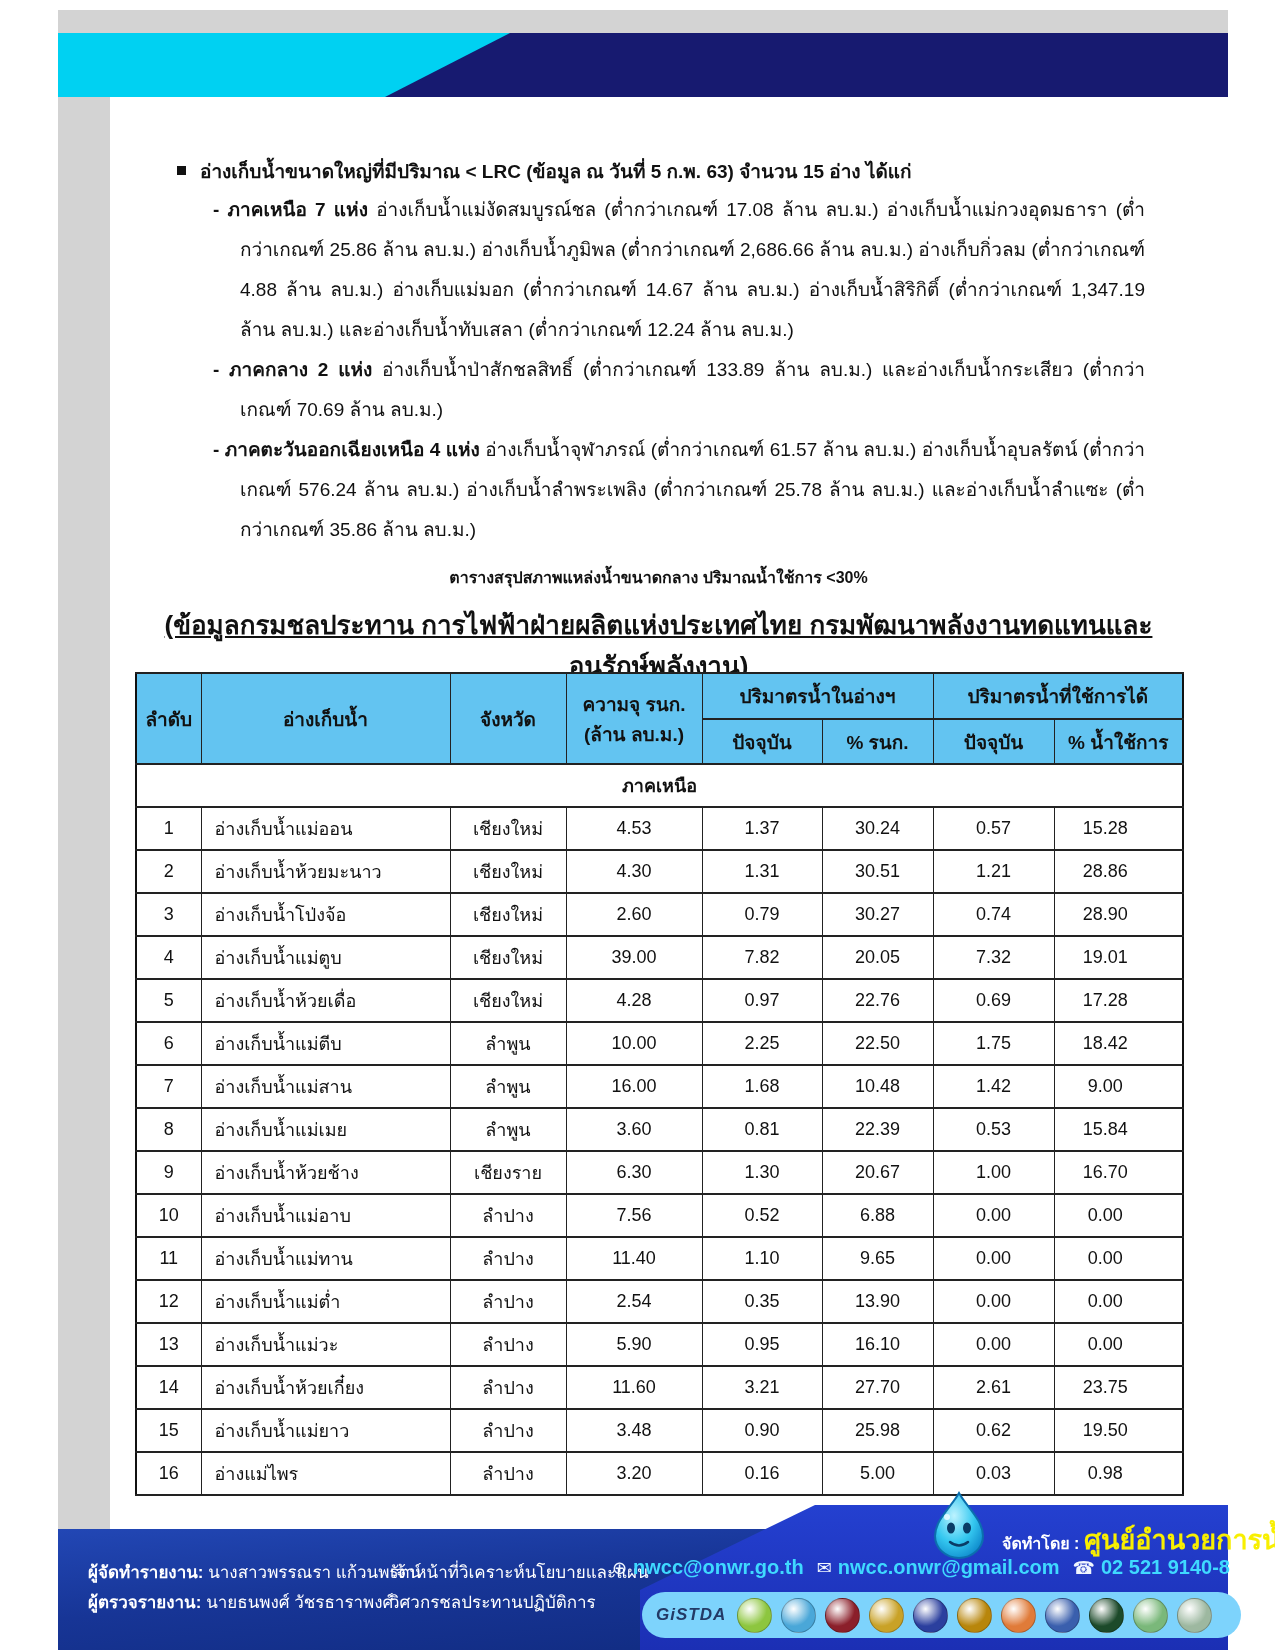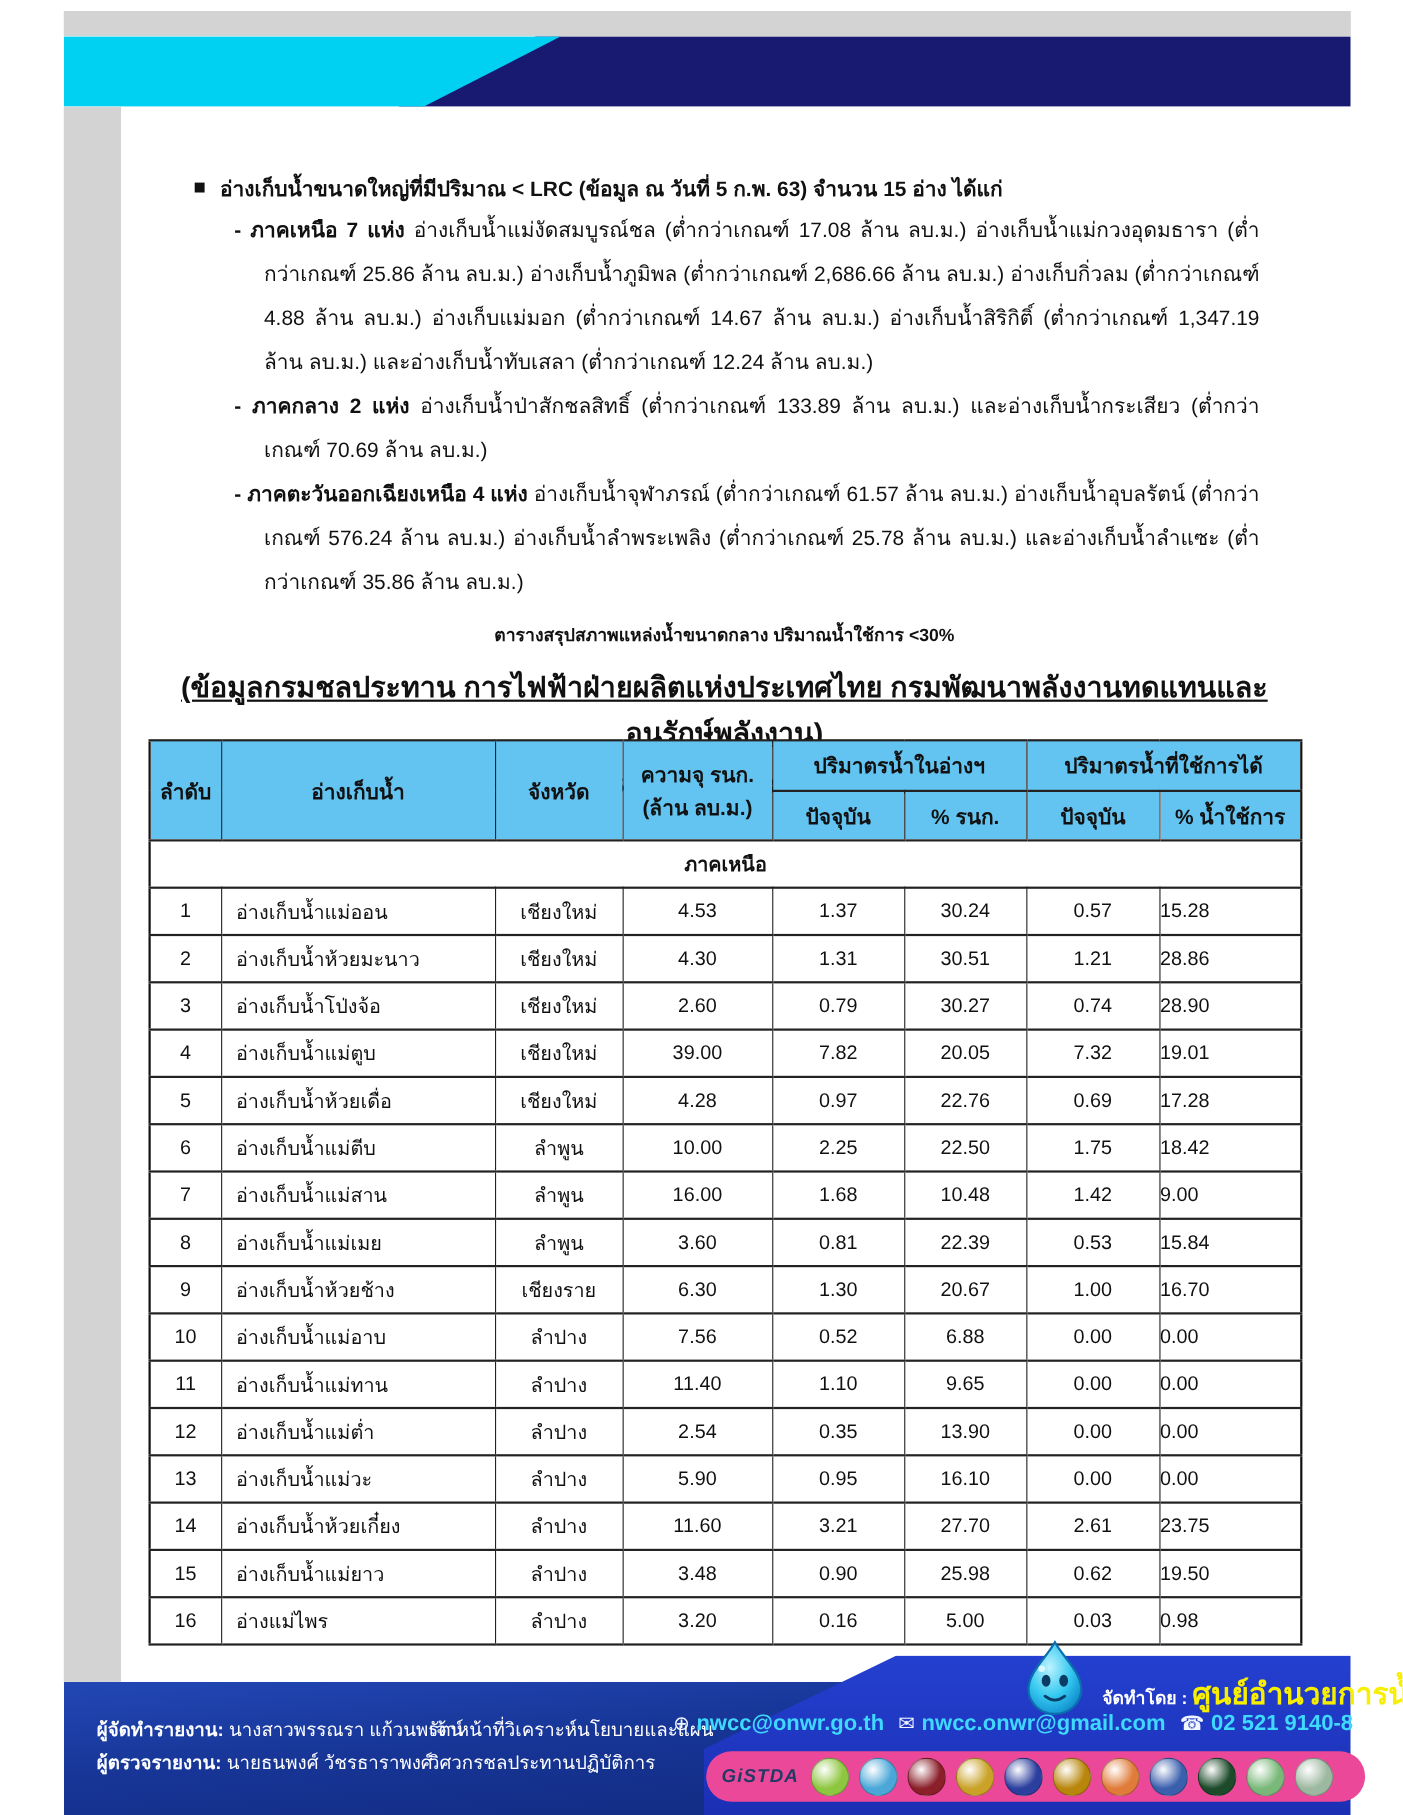--- a/index.html
+++ b/index.html
@@ -33,39 +33,39 @@
   table.res{border-collapse:collapse;table-layout:fixed;width:1047px;border:2px solid #111;}
   table.res th,table.res td{border-left:1px solid #222;border-right:1px solid #222;
       border-top:2px solid #222;border-bottom:2px solid #222;
       font-size:18px;padding:0;overflow:hidden;white-space:nowrap;}
   table.res thead th{background:#63c4f1;font-weight:bold;font-size:19px;text-align:center;}
   .hr1 th{height:44px;}
   .hr2 th{height:43px;}
   .section-row td{background:#00f6aa;font-weight:bold;text-align:center;height:38px;font-size:19px;}
   table.res tbody td{height:41px;text-align:center;background:#fff;}
   table.res tbody td.c1{text-align:left;padding-left:13px;}
-  table.res tbody td.c7{text-align:left;padding-right:26px;}
+  table.res tbody td.c7{text-align:center;padding-right:26px;}
 
   
   .footer-left-band{position:absolute;left:58px;top:1529px;width:910px;height:121px;z-index:1;
       background:linear-gradient(175deg,#2247b5 0%,#173596 45%,#102a7e 100%);
       clip-path:polygon(0 0,847px 0,907px 121px,0 121px);}
   .footer-right-panel{position:absolute;left:615px;top:1505px;width:613px;height:145px;z-index:2;
       background:linear-gradient(180deg,#2440d0 0%,#1b2fb4 100%);
       clip-path:polygon(200px 0,613px 0,613px 145px,25px 145px,25px 85px);}
   .credit-line{position:absolute;z-index:3;color:#fff;font-size:17px;white-space:nowrap;}
   .credit-label{font-weight:bold;}
   .credit-col2{position:absolute;left:302px;top:0;}
   .madeby{position:absolute;left:1002px;top:1518px;z-index:4;white-space:nowrap;}
   .madeby .mlabel{color:#fff;font-weight:bold;font-size:16px;}
   .madeby .mvalue{color:#f8ef00;font-weight:bold;font-size:27px;}
   .contact-row{position:absolute;left:612px;top:1556px;width:618px;z-index:4;display:flex;
       justify-content:space-between;align-items:center;color:#3fd9ff;font-weight:bold;font-size:20px;white-space:nowrap;}
   .contact-row .cicon{color:#f0f6ff;font-size:18px;margin-right:6px;font-weight:normal;}
-  .logo-pill{position:absolute;left:642px;top:1592px;width:599px;height:46px;background:#ec4899;border-radius:23px;
+  .logo-pill{position:absolute;left:642px;top:1592px;width:599px;height:46px;background:#7dd3fc;border-radius:23px;
       z-index:4;display:flex;align-items:center;justify-content:flex-start;padding:0 14px;box-sizing:border-box;gap:9px;}
   .gistda-txt{font-style:italic;font-weight:bold;font-size:17px;color:#233a66;letter-spacing:1px;margin-right:2px;}
   .logo-circle{width:33px;height:33px;border-radius:50%;flex:0 0 auto;border:1px solid rgba(0,0,0,.25);}
   .mascot{position:absolute;left:928px;top:1490px;z-index:5;}
 </style>
 </head>
 <body>
 
 <div id="page">
 

